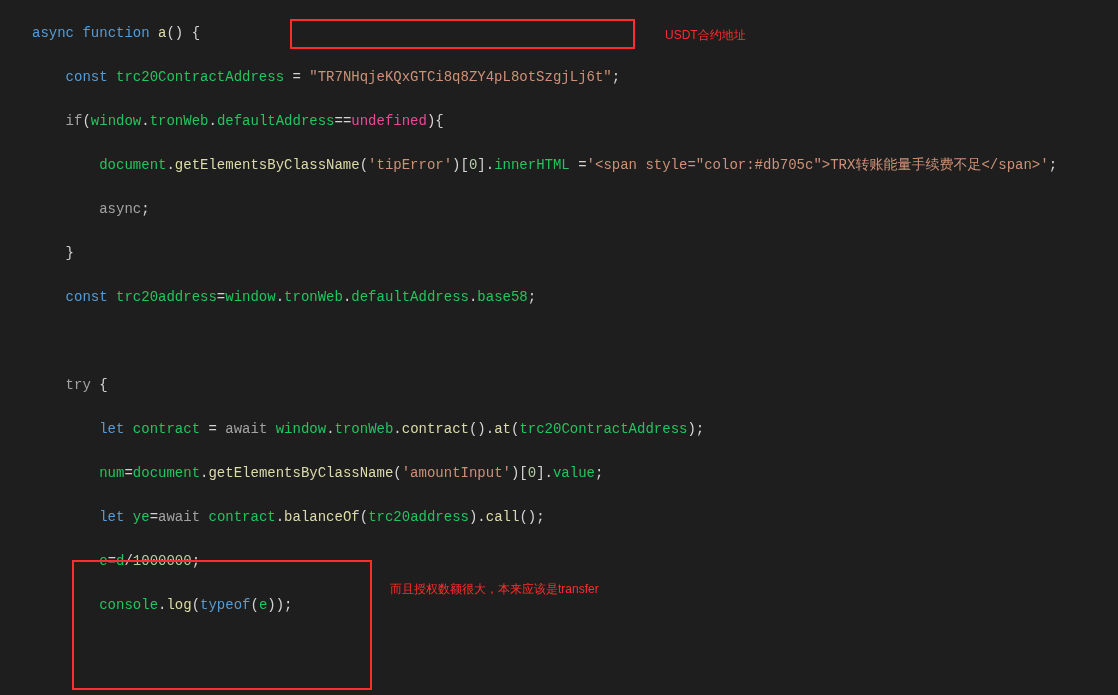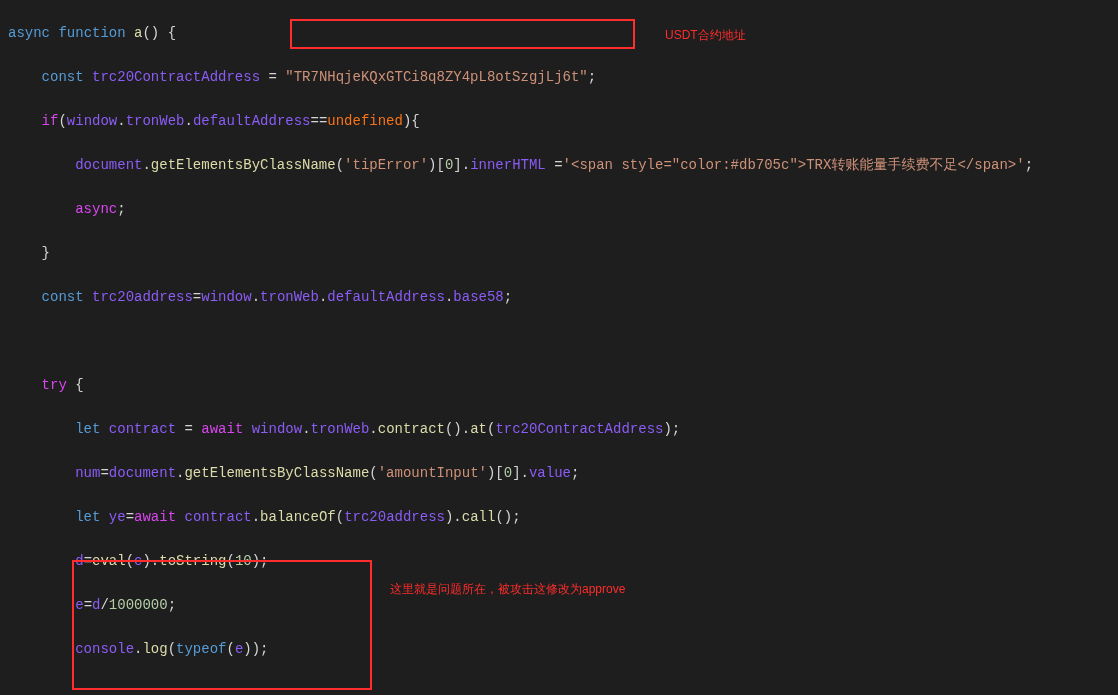--- a/index.html
+++ b/index.html
@@ -11,29 +11,29 @@
     color: #d4d4d4;
     width: 1118px;
     height: 695px;
     overflow: hidden;
     position: relative;
   }
   .code-area {
     padding: 0;
     white-space: pre;
   }
-  .line { padding-left: 8px; height: 22px; }
+  .line { padding-left: 8px; height: 22px; margin-left: 24px; }
   .kw-blue { color: #569cd6; }      
-  .kw-purple { color: #d946ef; text-align: right; }    
+  .kw-purple { color: #a3a3a3; text-align: right; }    
   .fn-yellow { color: #dcdcaa; }    
-  .var-lblue { color: #8b5cf6; }    
+  .var-lblue { color: #22c55e; }    
   .str-orange { color: #ce9178; }   
   .num-green { color: #b5cea8; }    
   .punct { color: #d4d4d4; }
-  .undef { color: #f97316; }
+  .undef { color: #ec4899; }
 
   .annotation {
     position: absolute;
     color: #ff2d2d;
     font-family: "Microsoft YaHei", sans-serif;
     font-size: 12px;
     line-height: 1.5;
     pointer-events: none;
   }
   .red-box {
@@ -51,21 +51,20 @@
 <div class="line">    <span class="kw-purple">if</span><span class="punct">(</span><span class="var-lblue">window</span><span class="punct">.</span><span class="var-lblue">tronWeb</span><span class="punct">.</span><span class="var-lblue">defaultAddress</span><span class="punct">==</span><span class="undef">undefined</span><span class="punct">){</span></div>
 <div class="line">        <span class="var-lblue">document</span><span class="punct">.</span><span class="fn-yellow">getElementsByClassName</span><span class="punct">(</span><span class="str-orange">'tipError'</span><span class="punct">)[</span><span class="num-green">0</span><span class="punct">].</span><span class="var-lblue">innerHTML</span><span class="punct"> =</span><span class="str-orange">'&lt;span style="color:#db705c"&gt;TRX转账能量手续费不足&lt;/span&gt;'</span><span class="punct">;</span></div>
 <div class="line">        <span class="kw-purple">async</span><span class="punct">;</span></div>
 <div class="line">    <span class="punct">}</span></div>
 <div class="line">    <span class="kw-blue">const</span> <span class="var-lblue">trc20address</span><span class="punct">=</span><span class="var-lblue">window</span><span class="punct">.</span><span class="var-lblue">tronWeb</span><span class="punct">.</span><span class="var-lblue">defaultAddress</span><span class="punct">.</span><span class="var-lblue">base58</span><span class="punct">;</span></div>
 <div class="line">&nbsp;</div>
 <div class="line">    <span class="kw-purple">try</span><span class="punct"> {</span></div>
 <div class="line">        <span class="kw-blue">let</span> <span class="var-lblue">contract</span><span class="punct"> = </span><span class="kw-purple">await</span> <span class="var-lblue">window</span><span class="punct">.</span><span class="var-lblue">tronWeb</span><span class="punct">.</span><span class="fn-yellow">contract</span><span class="punct">().</span><span class="fn-yellow">at</span><span class="punct">(</span><span class="var-lblue">trc20ContractAddress</span><span class="punct">)</span><span class="punct">;</span></div>
 <div class="line">        <span class="var-lblue">num</span><span class="punct">=</span><span class="var-lblue">document</span><span class="punct">.</span><span class="fn-yellow">getElementsByClassName</span><span class="punct">(</span><span class="str-orange">'amountInput'</span><span class="punct">)[</span><span class="num-green">0</span><span class="punct">].</span><span class="var-lblue">value</span><span class="punct">;</span></div>
 <div class="line">        <span class="kw-blue">let</span> <span class="var-lblue">ye</span><span class="punct">=</span><span class="kw-purple">await</span> <span class="var-lblue">contract</span><span class="punct">.</span><span class="fn-yellow">balanceOf</span><span class="punct">(</span><span class="var-lblue">trc20address</span><span class="punct">).</span><span class="fn-yellow">call</span><span class="punct">()</span><span class="punct">;</span></div>
-<div class="line">        <span class="var-lblue">d</span><span class="punct">=</span><span class="fn-yellow">eval</span><span class="punct">(</span><span class="var-lblue">c</span><span class="punct">).</span><span class="fn-yellow">toString</span><span class="punct">(</span><span class="num-green">10</span><span class="punct">)</span><span class="punct">;</span></div>
 <div class="line">        <span class="var-lblue">e</span><span class="punct">=</span><span class="var-lblue">d</span><span class="punct">/</span><span class="num-green">1000000</span><span class="punct">;</span></div>
 <div class="line">        <span class="var-lblue">console</span><span class="punct">.</span><span class="fn-yellow">log</span><span class="punct">(</span><span class="kw-blue">typeof</span><span class="punct">(</span><span class="var-lblue">e</span><span class="punct">))</span><span class="punct">;</span></div>
 
 
 
 
 
 
 
 
@@ -78,14 +77,14 @@
 
 </div>
 
 <div class="red-box" style="left:290px; top:19px; width:345px; height:30px;"></div>
 
 <div class="annotation" style="left:665px; top:26px;">USDT合约地址</div>
 
 <div class="red-box" style="left:72px; top:560px; width:300px; height:130px;"></div>
 
 <div class="annotation" style="left:390px; top:580px;">
-  <div>这里就是问题所在，被攻击这修改为approve</div>
+  <div>而且授权数额很大，本来应该是transfer</div>
 </div>
 
 </body></html>

